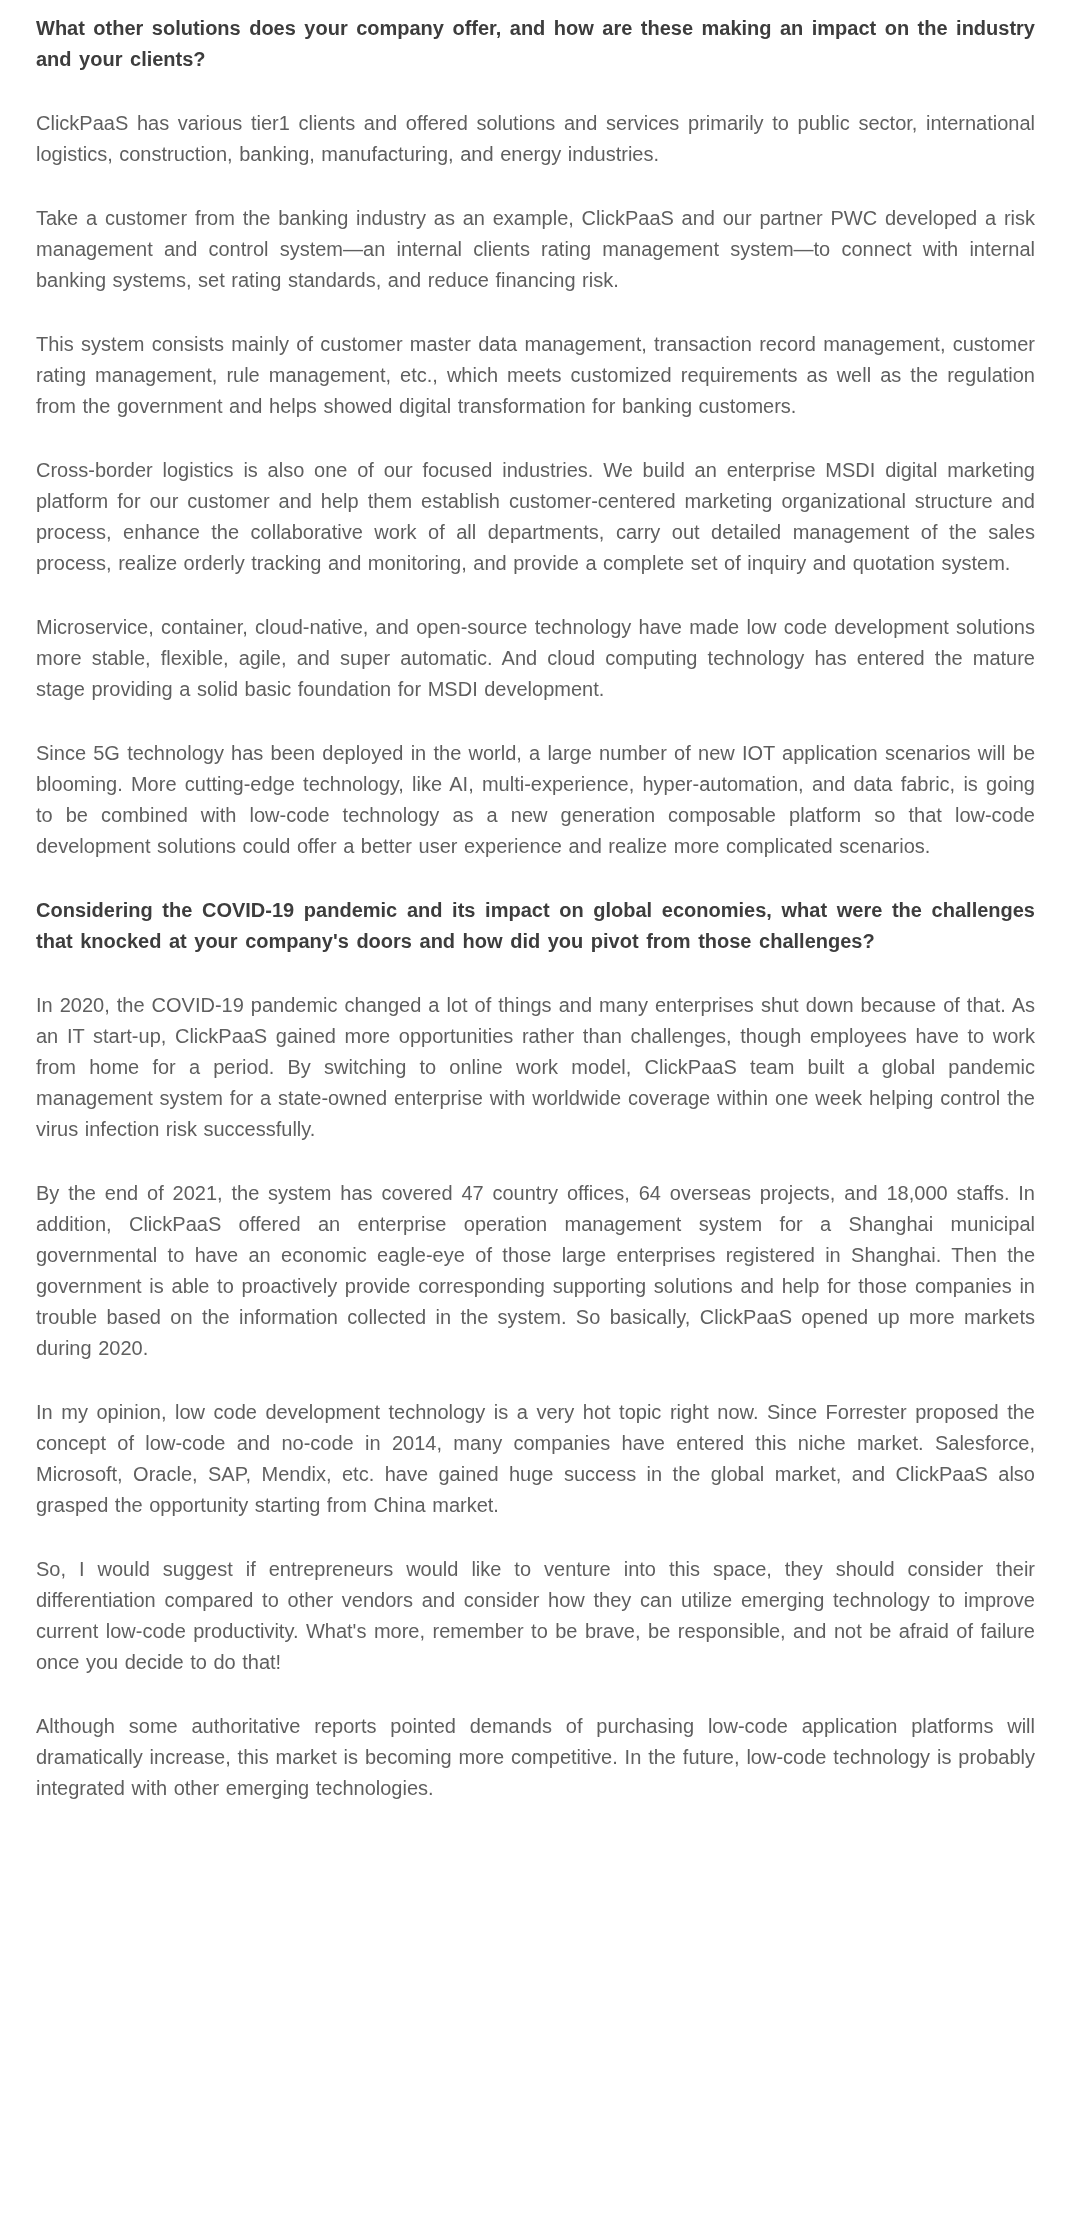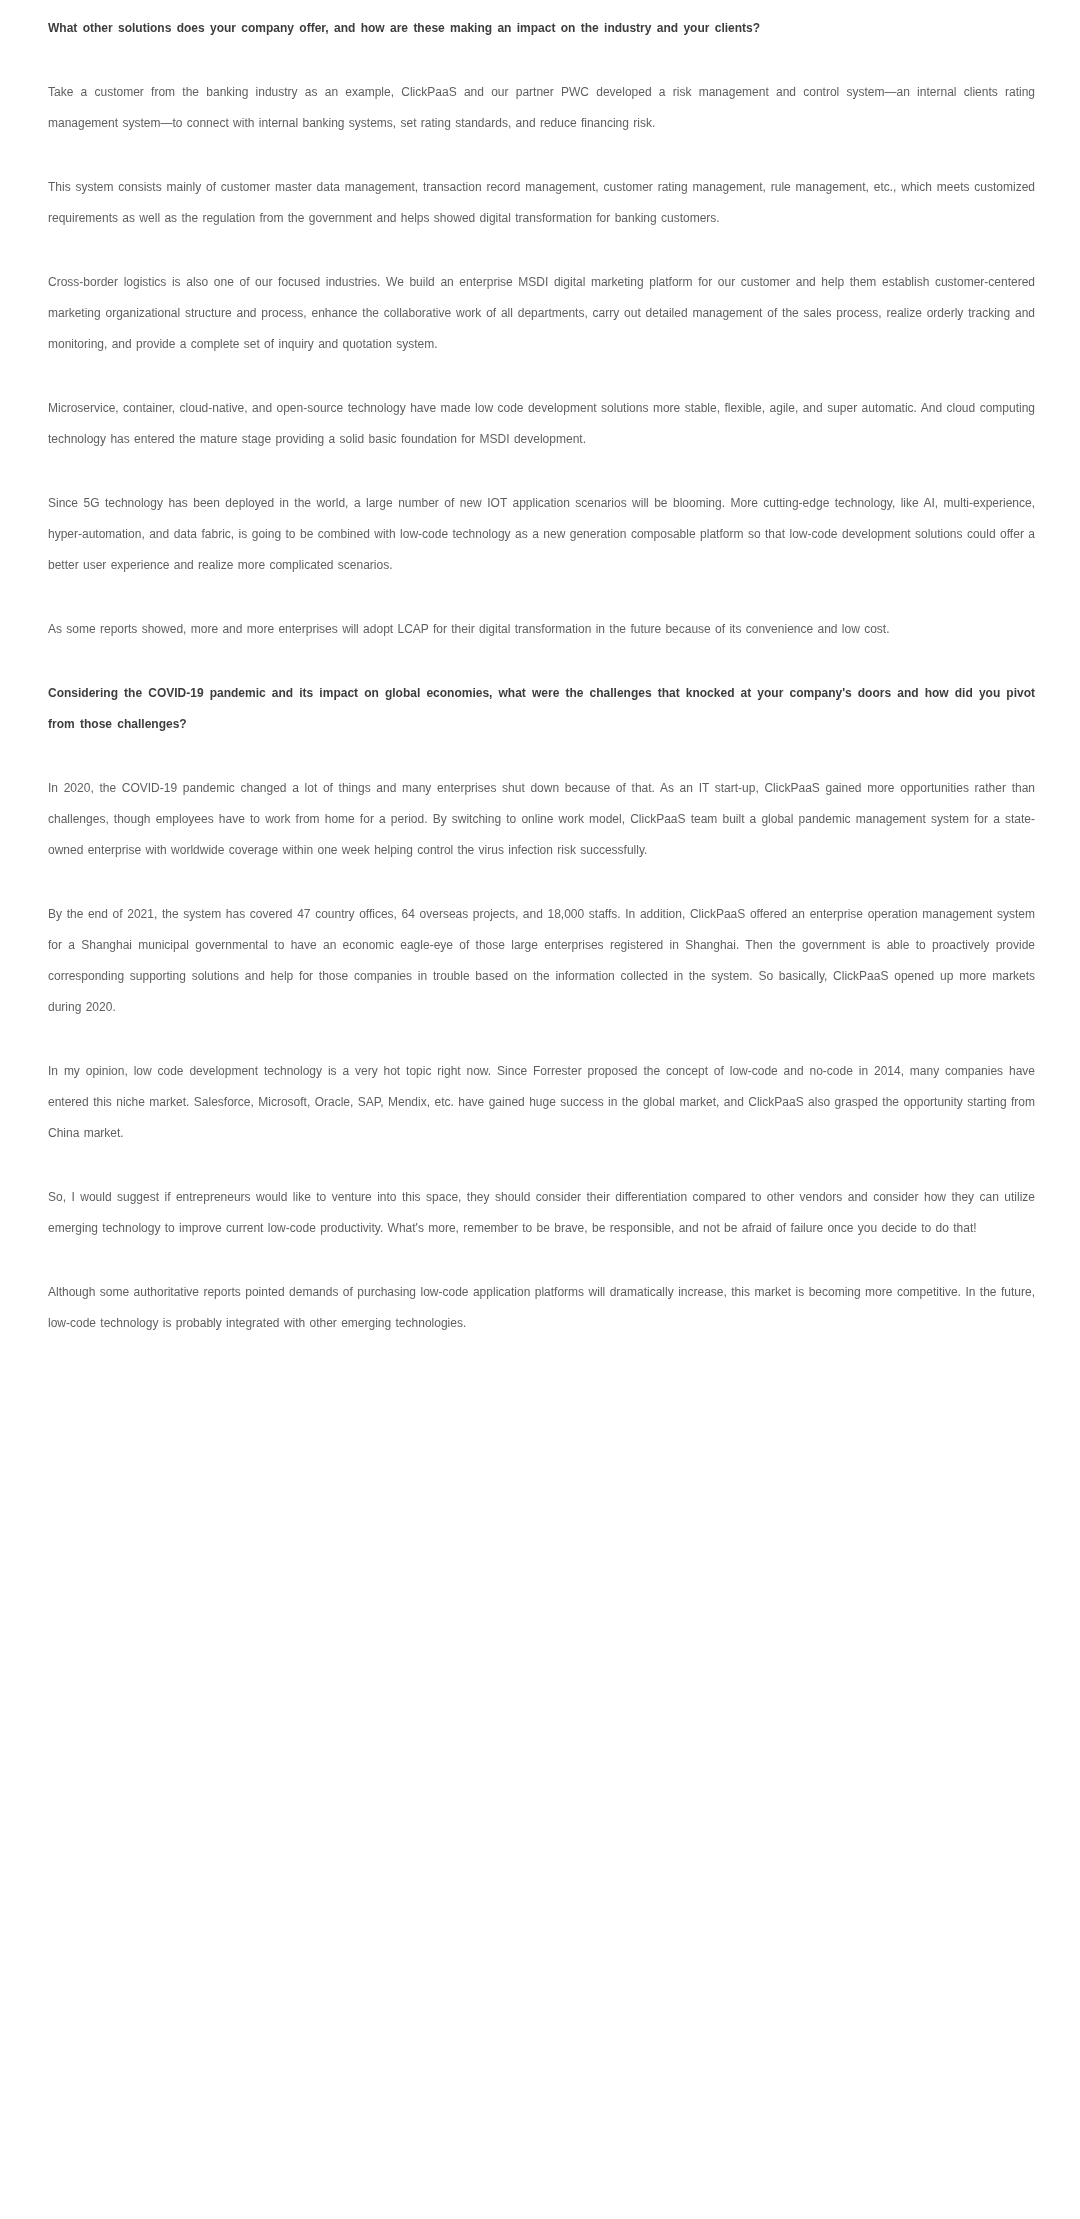--- a/index.html
+++ b/index.html
@@ -13,49 +13,48 @@
     padding: 0;
     background: var(--bg);
   }
   body {
     width: 1080px;
     min-height: 2219px;
   }
   .article {
     padding: 13px 45px 30px 36px;
     font-family: "Liberation Sans", "DejaVu Sans", sans-serif;
-    font-size: 12px;
+    font-size: 20px;
     line-height: 31px;
     text-align: justify;
     color: var(--body-color);
-    margin-left: 12px;
   }
   .article p {
     margin: 0 0 33px 0;
     word-spacing: 1px;
   }
   .article p:last-child {
     margin-bottom: 0;
   }
   .article p.question {
     font-weight: bold;
     color: var(--question-color);
     word-spacing: 2px;
   }
 </style>
 </head>
 <body>
 
 <main class="article">
     <p class="question">What other solutions does your company offer, and how are these making an impact on the industry and your clients?</p>
+    <p class="answer">ClickPaaS has various tier1 clients and offered solutions and services primarily to public sector, international logistics, construction, banking, manufacturing, and energy industries.</p>
     <p class="answer">Take a customer from the banking industry as an example, ClickPaaS and our partner PWC developed a risk management and control system—an internal clients rating management system—to connect with internal banking systems, set rating standards, and reduce financing risk.</p>
     <p class="answer">This system consists mainly of customer master data management, transaction record management, customer rating management, rule management, etc., which meets customized requirements as well as the regulation from the government and helps showed digital transformation for banking customers.</p>
     <p class="answer">Cross-border logistics is also one of our focused industries. We build an enterprise MSDI digital marketing platform for our customer and help them establish customer-centered marketing organizational structure and process, enhance the collaborative work of all departments, carry out detailed management of the sales process, realize orderly tracking and monitoring, and provide a complete set of inquiry and quotation system.</p>
     <p class="answer">Microservice, container, cloud-native, and open-source technology have made low code development solutions more stable, flexible, agile, and super automatic. And cloud computing technology has entered the mature stage providing a solid basic foundation for MSDI development.</p>
     <p class="answer">Since 5G technology has been deployed in the world, a large number of new IOT application scenarios will be blooming. More cutting-edge technology, like AI, multi-experience, hyper-automation, and data fabric, is going to be combined with low-code technology as a new generation composable platform so that low-code development solutions could offer a better user experience and realize more complicated scenarios.</p>
-    <p class="answer">As some reports showed, more and more enterprises will adopt LCAP for their digital transformation in the future because of its convenience and low cost.</p>
     <p class="question">Considering the COVID-19 pandemic and its impact on global economies, what were the challenges that knocked at your company's doors and how did you pivot from those challenges?</p>
     <p class="answer">In 2020, the COVID-19 pandemic changed a lot of things and many enterprises shut down because of that. As an IT start-up, ClickPaaS gained more opportunities rather than challenges, though employees have to work from home for a period. By switching to online work model, ClickPaaS team built a global pandemic management system for a state-owned enterprise with worldwide coverage within one week helping control the virus infection risk successfully.</p>
     <p class="answer">By the end of 2021, the system has covered 47 country offices, 64 overseas projects, and 18,000 staffs. In addition, ClickPaaS offered an enterprise operation management system for a Shanghai municipal governmental to have an economic eagle-eye of those large enterprises registered in Shanghai. Then the government is able to proactively provide corresponding supporting solutions and help for those companies in trouble based on the information collected in the system. So basically, ClickPaaS opened up more markets during 2020.</p>
     <p class="answer">In my opinion, low code development technology is a very hot topic right now. Since Forrester proposed the concept of low-code and no-code in 2014, many companies have entered this niche market. Salesforce, Microsoft, Oracle, SAP, Mendix, etc. have gained huge success in the global market, and ClickPaaS also grasped the opportunity starting from China market.</p>
     <p class="answer">So, I would suggest if entrepreneurs would like to venture into this space, they should consider their differentiation compared to other vendors and consider how they can utilize emerging technology to improve current low-code productivity. What's more, remember to be brave, be responsible, and not be afraid of failure once you decide to do that!</p>
     <p class="answer">Although some authoritative reports pointed demands of purchasing low-code application platforms will dramatically increase, this market is becoming more competitive. In the future, low-code technology is probably integrated with other emerging technologies.</p>
   </main>
 
 </body></html>

